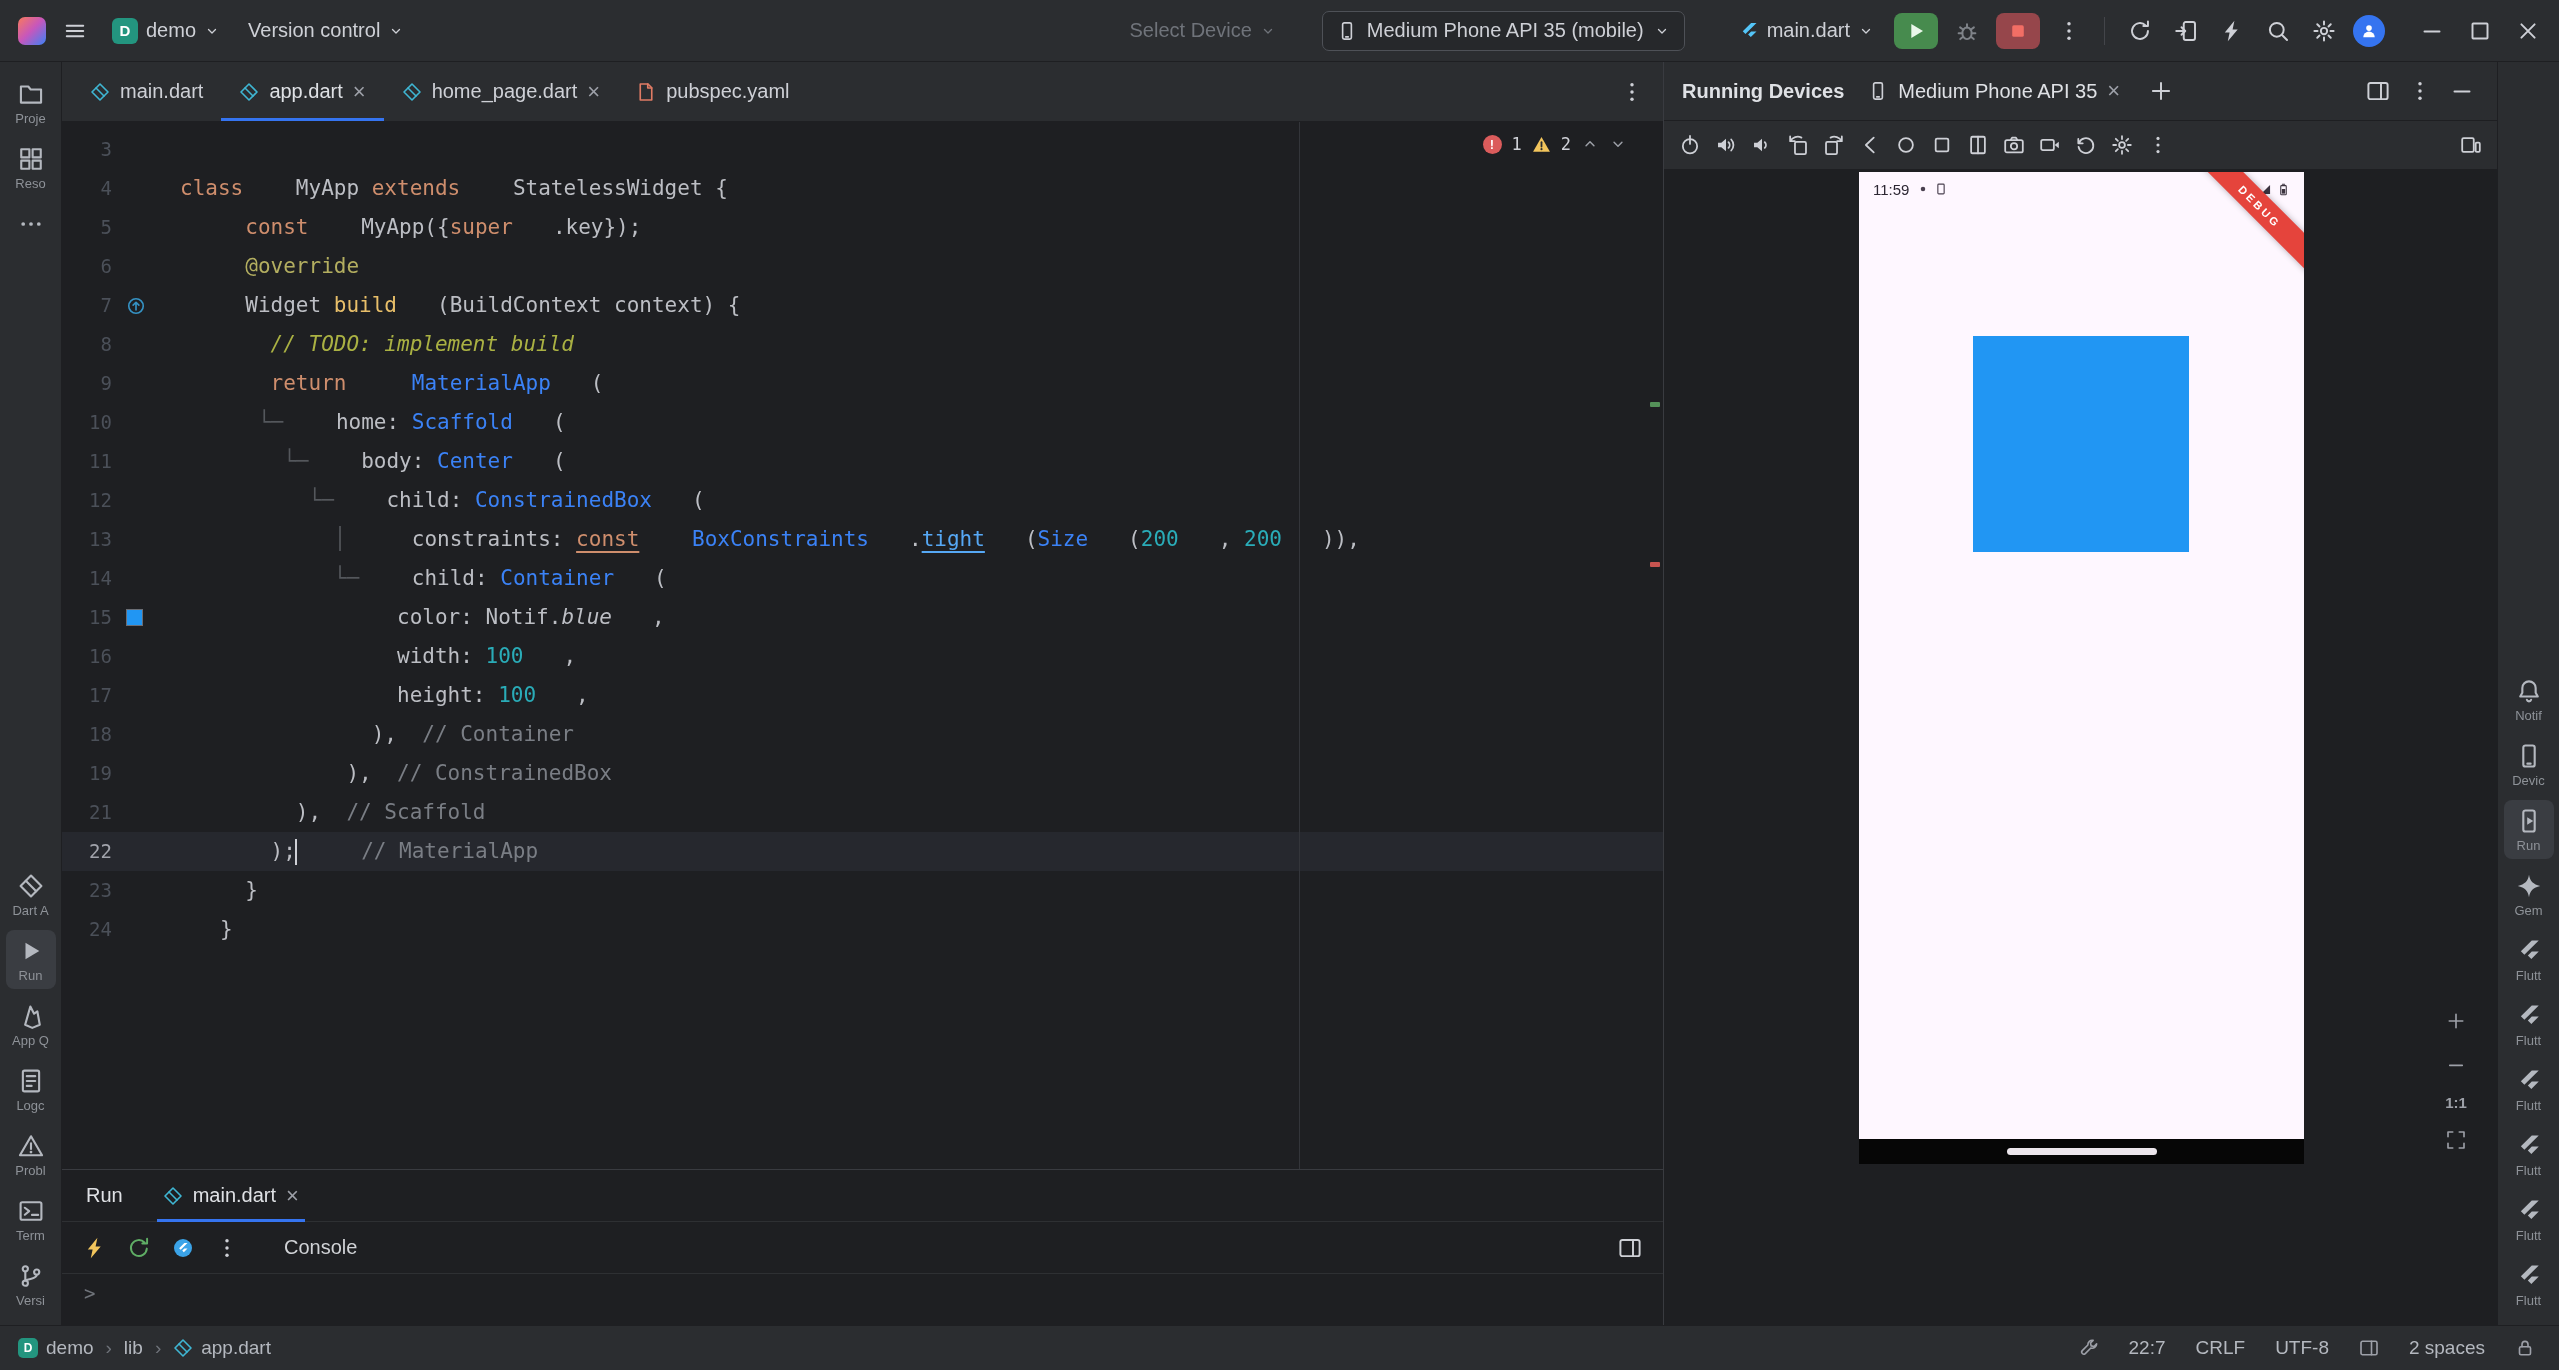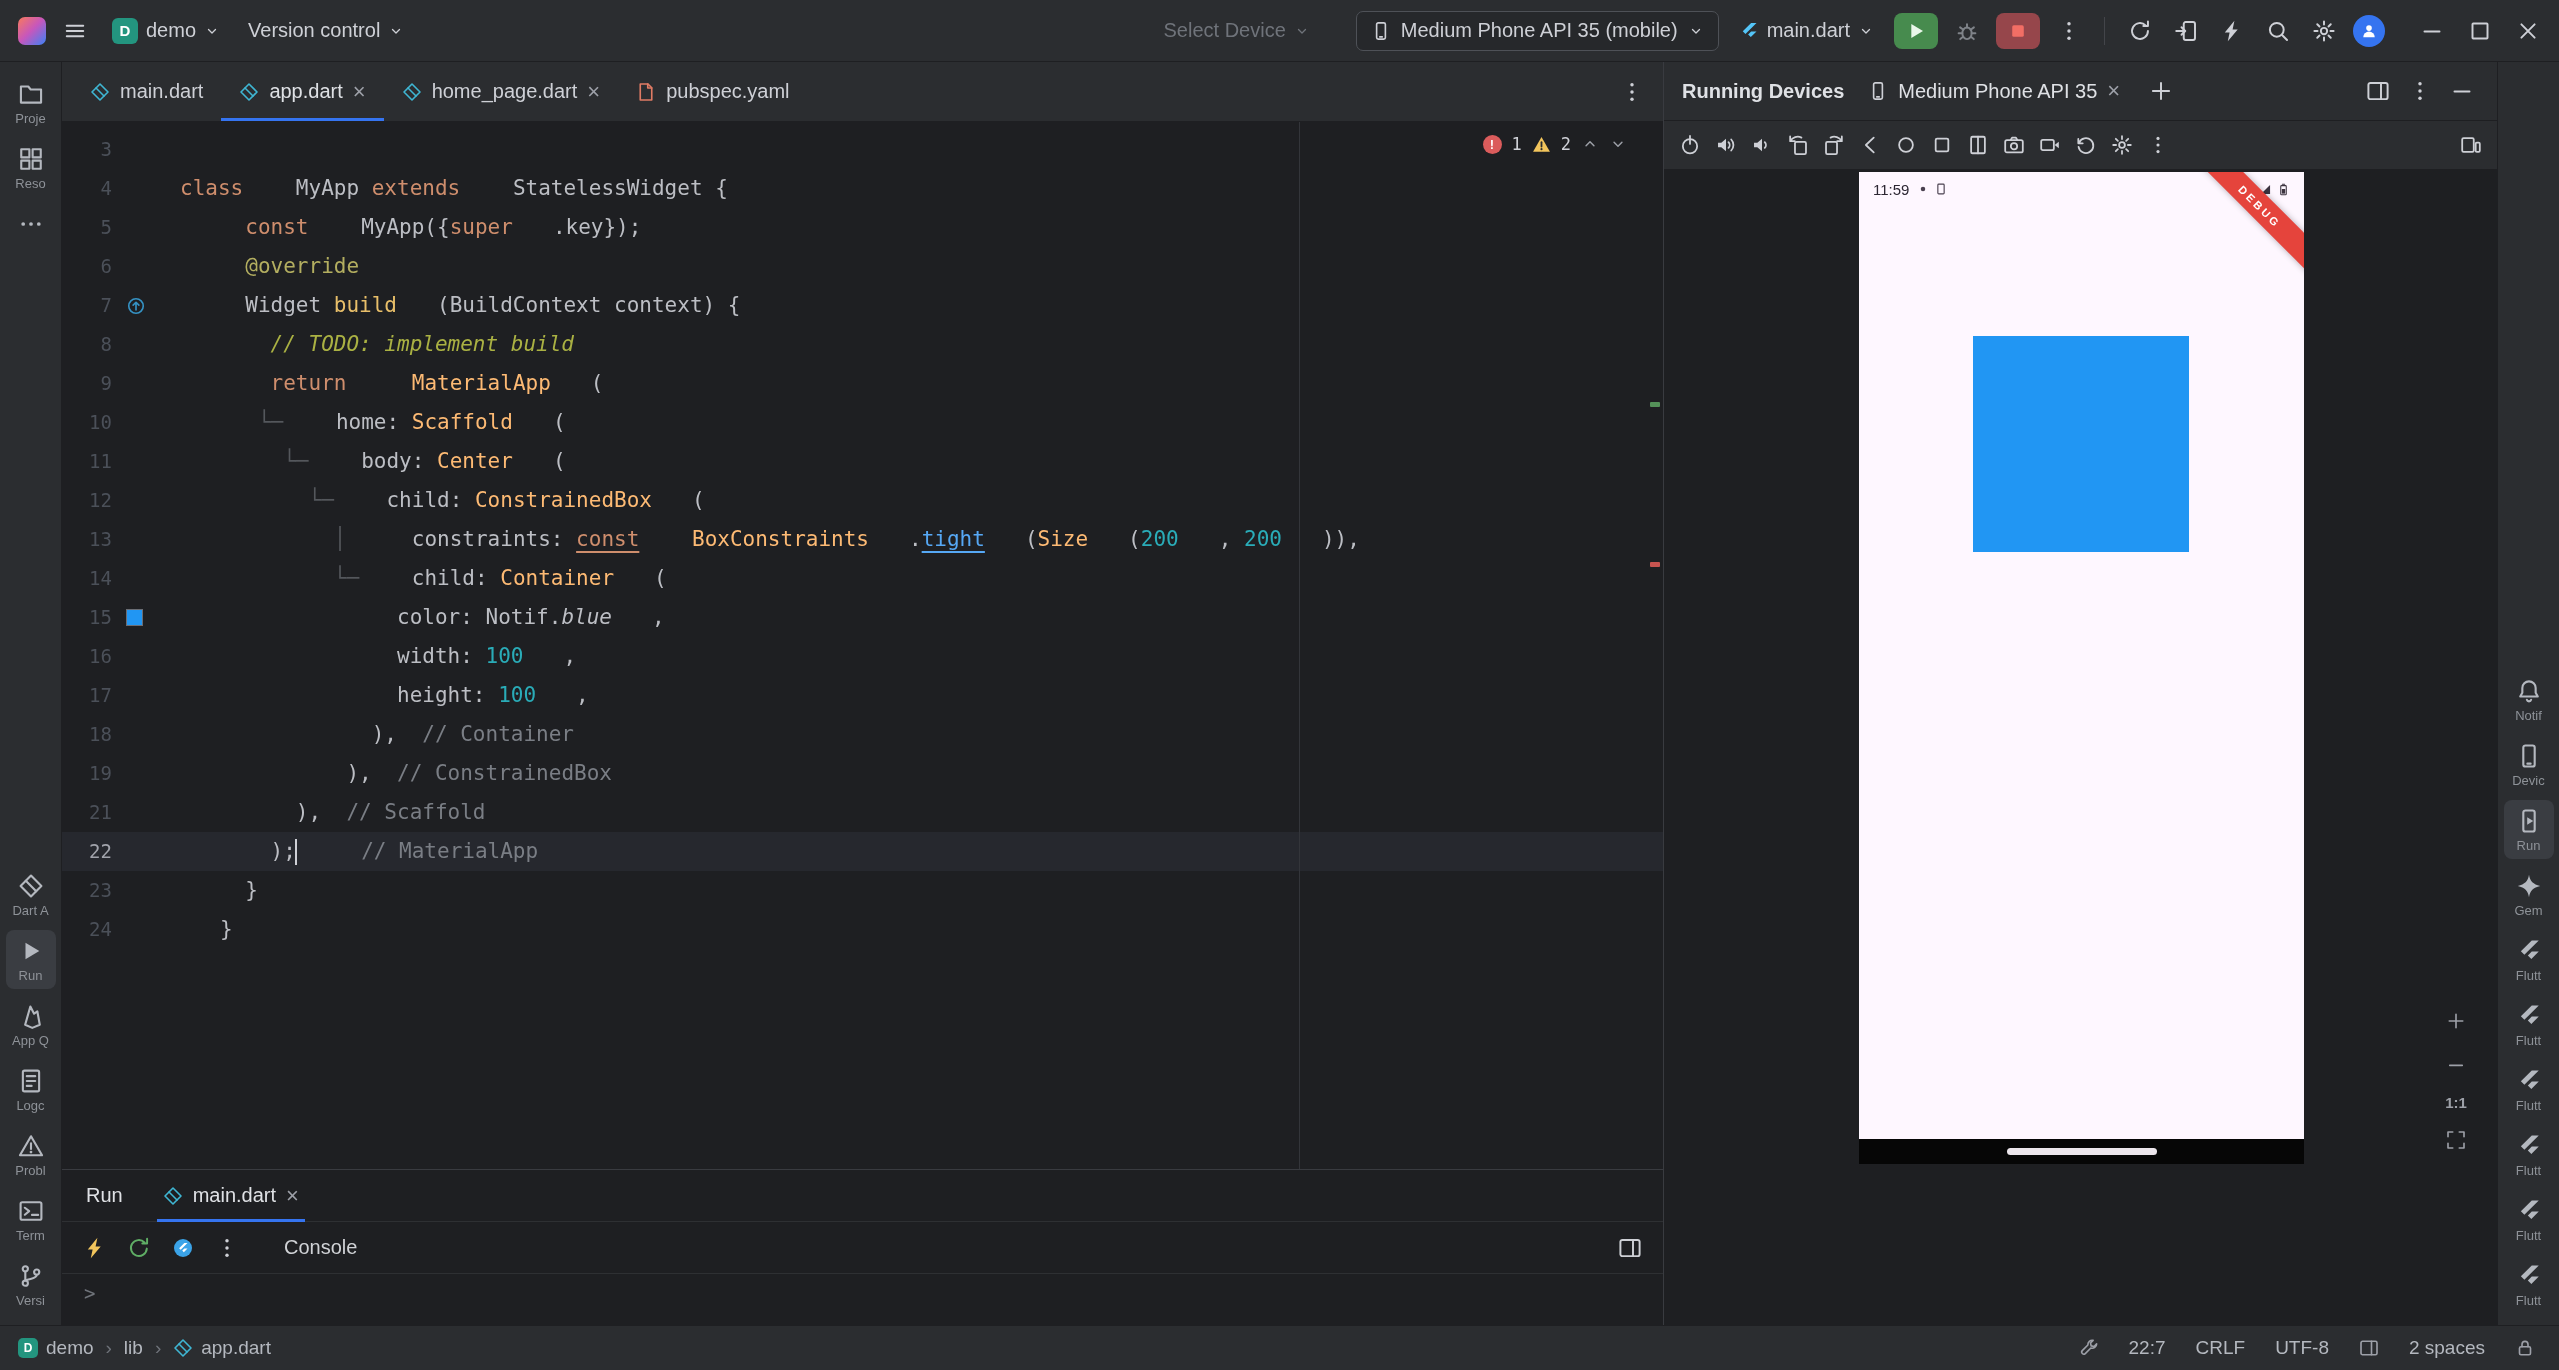--- a/index.html
+++ b/index.html
@@ -23,21 +23,21 @@
     display:flex;align-items:center;padding:0 14px;gap:12px;border-bottom:1px solid #1e1f22;}
   .app-logo{width:28px;height:28px;border-radius:7px;margin-left:4px;
     background:linear-gradient(135deg,#F97A5B 0%,#C757BC 48%,#3B82F6 100%);}
   .tb-widget{display:flex;align-items:center;gap:8px;padding:6px 8px;border-radius:8px;color:#CED0D6;}
   .tb-widget.muted{color:#6F737A;}
   .tb-widget.muted .icon{color:#6F737A;}
   .proj-badge{width:26px;height:26px;border-radius:6px;background:#23957F;color:#fff;font-size:15px;font-weight:bold;
     display:inline-flex;align-items:center;justify-content:center;}
   .chev{width:16px;height:16px;}
   .pill{display:flex;align-items:center;gap:10px;height:40px;padding:0 14px;border:1px solid #4E5157;border-radius:7px;
-    background:#26282B;color:#CED0D6;}
+    background:#26282B;color:#CED0D6;margin-right:34px;}
   .tb-right{margin-left:auto;display:flex;align-items:center;gap:12px;}
   .run-btn{width:44px;height:36px;border-radius:8px;border:none;background:#478B4E;display:inline-flex;align-items:center;justify-content:center;}
   .run-btn .icon{color:#EAF8EA;width:22px;height:22px;}
   .stop-btn{width:44px;height:36px;border-radius:8px;border:none;background:#96464B;display:inline-flex;align-items:center;justify-content:center;}
   .stop-btn .icon{color:#F2ization;color:#F26E65;width:22px;height:22px;}
   .vdiv{width:1px;height:28px;background:#43454A;margin:0 6px;}
   .avatar{width:32px;height:32px;border-radius:50%;background:#3574F0;display:flex;align-items:center;justify-content:center;}
   .avatar .icon{width:18px;height:18px;color:#fff;}
   .win-controls{display:flex;align-items:center;gap:14px;margin-left:18px;}
   #tb-actions{display:flex;align-items:center;gap:12px;}
@@ -68,21 +68,21 @@
   .code-line.current{background:#26282E;}
   .ln{flex:0 0 50px;text-align:right;color:#4B5059;font-size:19px;}
   .code-line.current .ln{color:#A1A3AB;}
   .gut{flex:0 0 68px;display:flex;align-items:center;padding-left:14px;}
   .gut .icon{width:20px;height:20px;color:#3592C4;}
   .swatch{width:17px;height:17px;background:#2196F3;border:1px solid #6B6E75;}
   .codetext{flex:1;}
   .tk-kw{color:#CF8E6D;}
   .tk-kwu{color:#CF8E6D;text-decoration:underline;text-underline-offset:5px;}
   .tk-pl{color:#BCBEC4;padding-left:40px;}
-  .tk-ctor{color:#fdba74;}
+  .tk-ctor{color:#3b82f6;}
   .tk-ctoru{color:#56A8F5;text-decoration:underline;text-underline-offset:5px;}
   .tk-num{color:#2AACB8;}
   .tk-cm{color:#7A7E85;}
   .tk-todo{color:#AAB143;font-style:italic;}
   .tk-ann{color:#B3AE60;}
   .tk-fn{color:#E8BF6A;}
   .tk-it{color:#BCBEC4;font-style:italic;}
   .tk-gd{color:#54575C;}
   .caret-bar{display:inline-block;width:2px;height:26px;background:#CED0D6;vertical-align:middle;margin:0 -1px;}
   .col-guide{position:absolute;left:1237px;top:0;bottom:0;width:1px;background:#33353A;}

